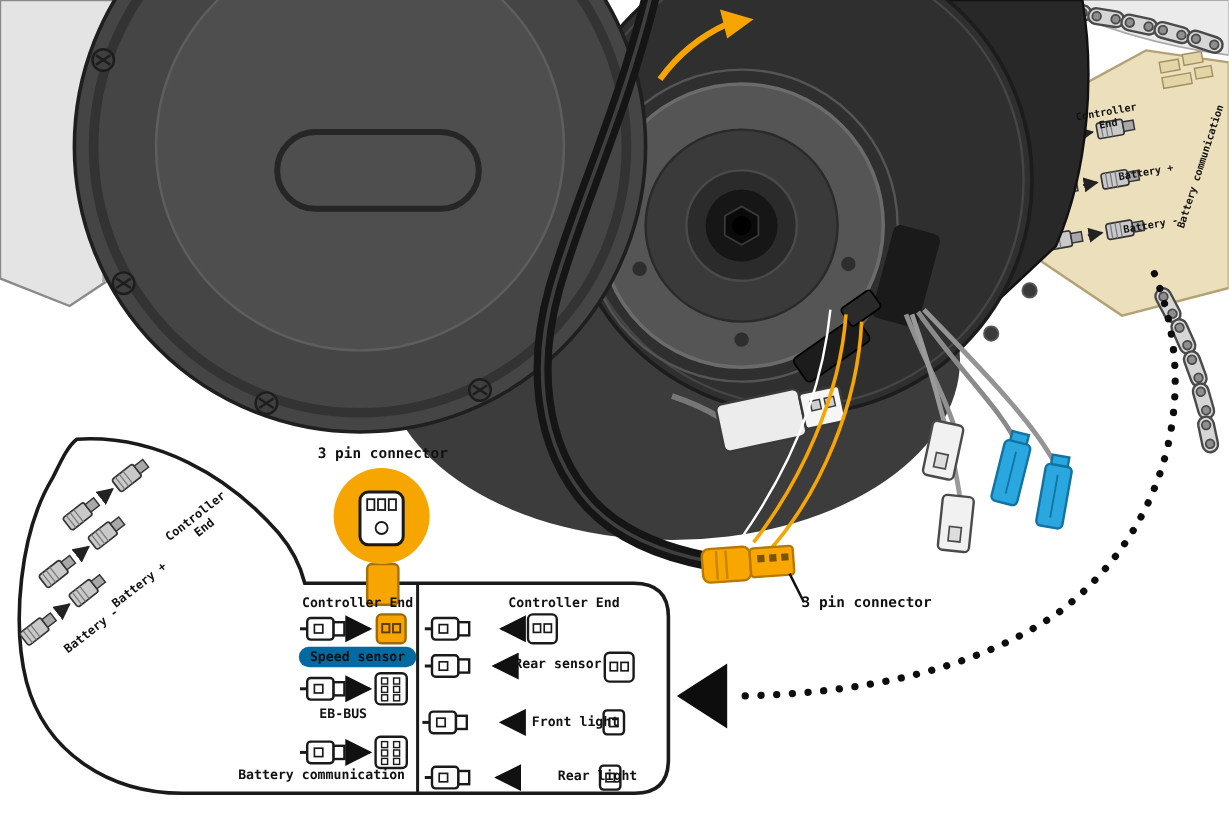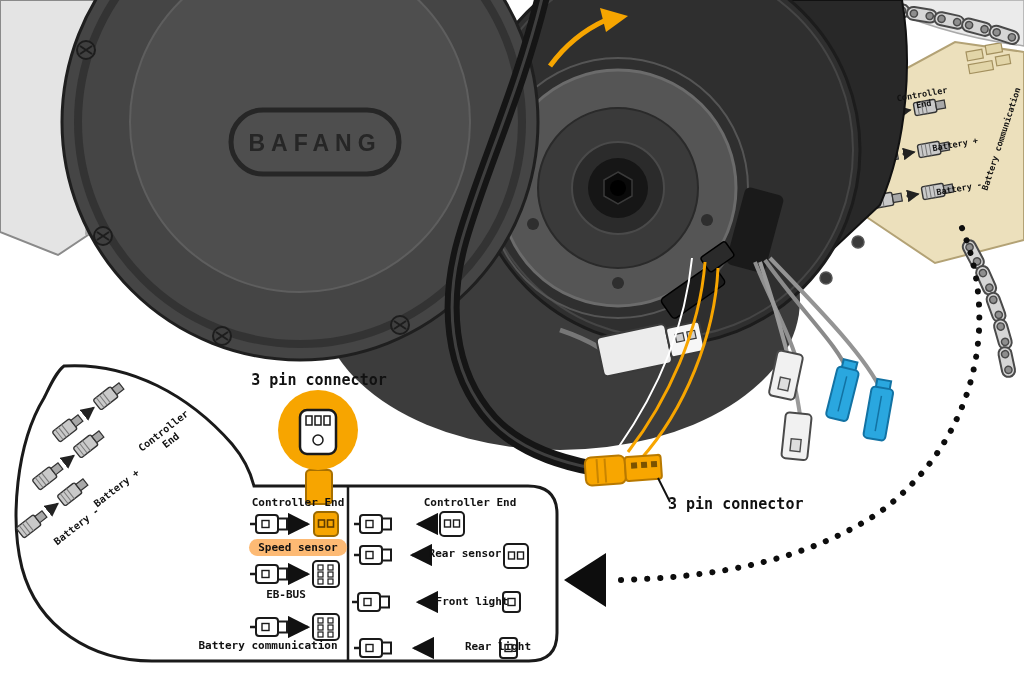--- a/index.html
+++ b/index.html
@@ -3,23 +3,23 @@
 <meta charset="utf-8">
 <style>
   html,body{margin:0;padding:0;background:#fff;}
   #stage{position:relative;width:1024px;height:683px;overflow:hidden;background:#fff;
          font-family:"DejaVu Sans Mono", monospace;}
   #stage svg.art{position:absolute;left:0;top:0;}
   .lbl{position:absolute;color:#111;font-weight:700;line-height:1.15;}
   .ctr{text-align:center;}
   .brand{font-family:"Liberation Sans", sans-serif;font-weight:700;color:#262626;
          letter-spacing:6px;font-size:23px;}
-  .ann{font-size:15px;}
+  .ann{font-size:12px;}
   .tbl{font-size:11px;}
-  .pill{background:#fdba74;border-radius:9px;height:17px;line-height:17px;}
+  .pill{background:#0369a1;border-radius:9px;height:17px;line-height:17px;}
   .beige{font-size:8.5px;transform:rotate(-10deg);}
   .beige-v{font-size:8.5px;transform:rotate(-72deg);transform-origin:left bottom;}
   .tail{font-size:10px;transform:rotate(-38deg);}
 </style>
 </head>
 <body>
 
 <div id="stage">
 
 <svg class="art" width="1024" height="683" viewBox="0 0 1024 683">
@@ -304,21 +304,20 @@
     <g transform="translate(300,406)">
       <rect x="0" y="4" width="36" height="44" rx="7" fill="#fff" stroke="#1a1a1a" stroke-width="2.5"></rect>
       <rect x="6" y="10" width="6" height="9" fill="none" stroke="#1a1a1a" stroke-width="1.5"></rect>
       <rect x="15" y="10" width="6" height="9" fill="none" stroke="#1a1a1a" stroke-width="1.5"></rect>
       <rect x="24" y="10" width="6" height="9" fill="none" stroke="#1a1a1a" stroke-width="1.5"></rect>
       <circle cx="18" cy="34" r="5" fill="none" stroke="#1a1a1a" stroke-width="1.5"></circle>
     </g>
   </g>
 </svg>
 
-<div class="lbl brand ctr" style="left:238px;top:130px;width:154px;">BAFANG</div>
 
 <div class="lbl ann ctr" style="left:238px;top:372px;width:162px;">3 pin connector</div>
 
 <div class="lbl ann" style="left:668px;top:496px;width:170px;">3 pin connector</div>
 
 <div class="lbl beige ctr" style="left:894px;top:90px;width:58px;">Controller End</div>
 <div class="lbl beige" style="left:932px;top:138px;width:72px;">Battery +</div>
 <div class="lbl beige" style="left:936px;top:182px;width:72px;">Battery -</div>
 <div class="lbl beige-v" style="left:990px;top:182px;width:130px;">Battery communication</div>
 
@@ -326,16 +325,16 @@
 <div class="lbl tail" style="left:86px;top:472px;width:88px;">Battery +</div>
 <div class="lbl tail" style="left:46px;top:510px;width:88px;">Battery -</div>
 
 <div class="lbl tbl ctr" style="left:248px;top:497px;width:100px;">Controller End</div>
 <div class="lbl tbl ctr pill" style="left:249px;top:539px;width:98px;">Speed sensor</div>
 <div class="lbl tbl ctr" style="left:236px;top:589px;width:100px;">EB-BUS</div>
 <div class="lbl tbl ctr" style="left:186px;top:640px;width:164px;">Battery communication</div>
 
 <div class="lbl tbl ctr" style="left:412px;top:497px;width:116px;">Controller End</div>
 <div class="lbl tbl ctr" style="left:424px;top:548px;width:82px;">Rear sensor</div>
-<div class="lbl tbl ctr" style="left:428px;top:596px;width:88px;">Front light</div>
+<div class="lbl tbl ctr" style="left:428px;top:596px;width:88px;text-align:right;">Front light</div>
 <div class="lbl tbl ctr" style="left:456px;top:641px;width:84px;">Rear light</div>
 
 </div>
 
 </body></html>

